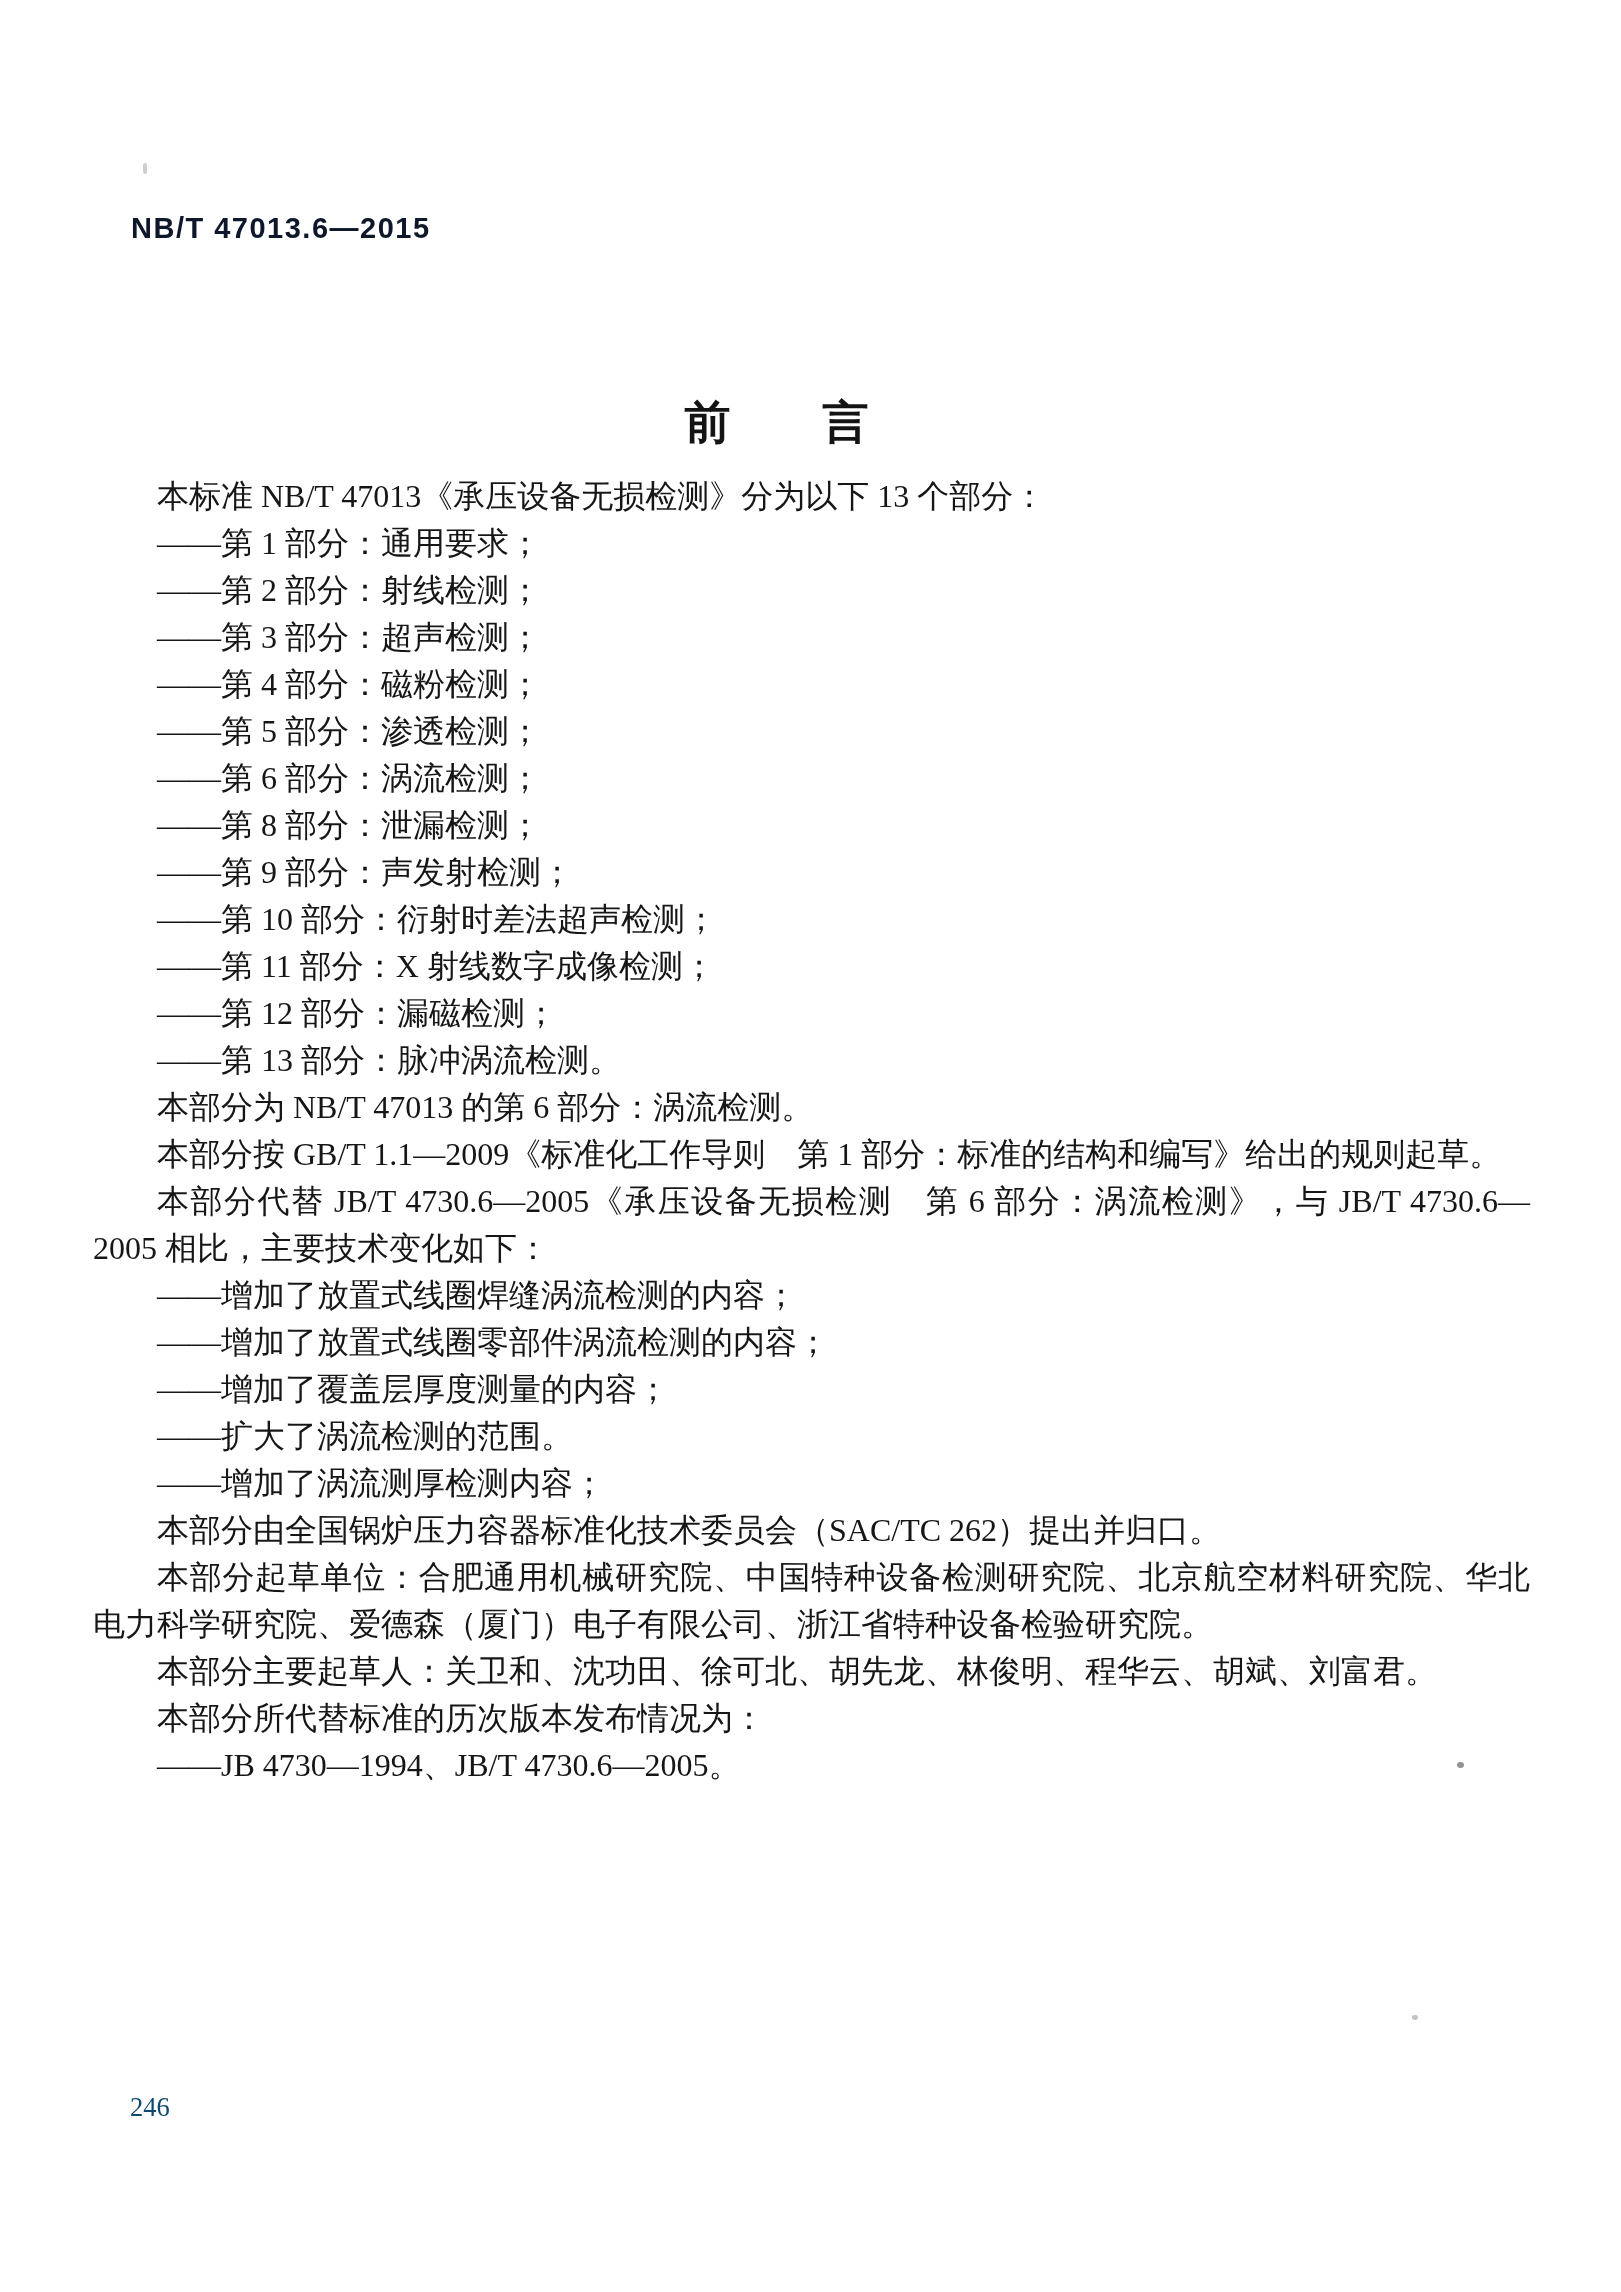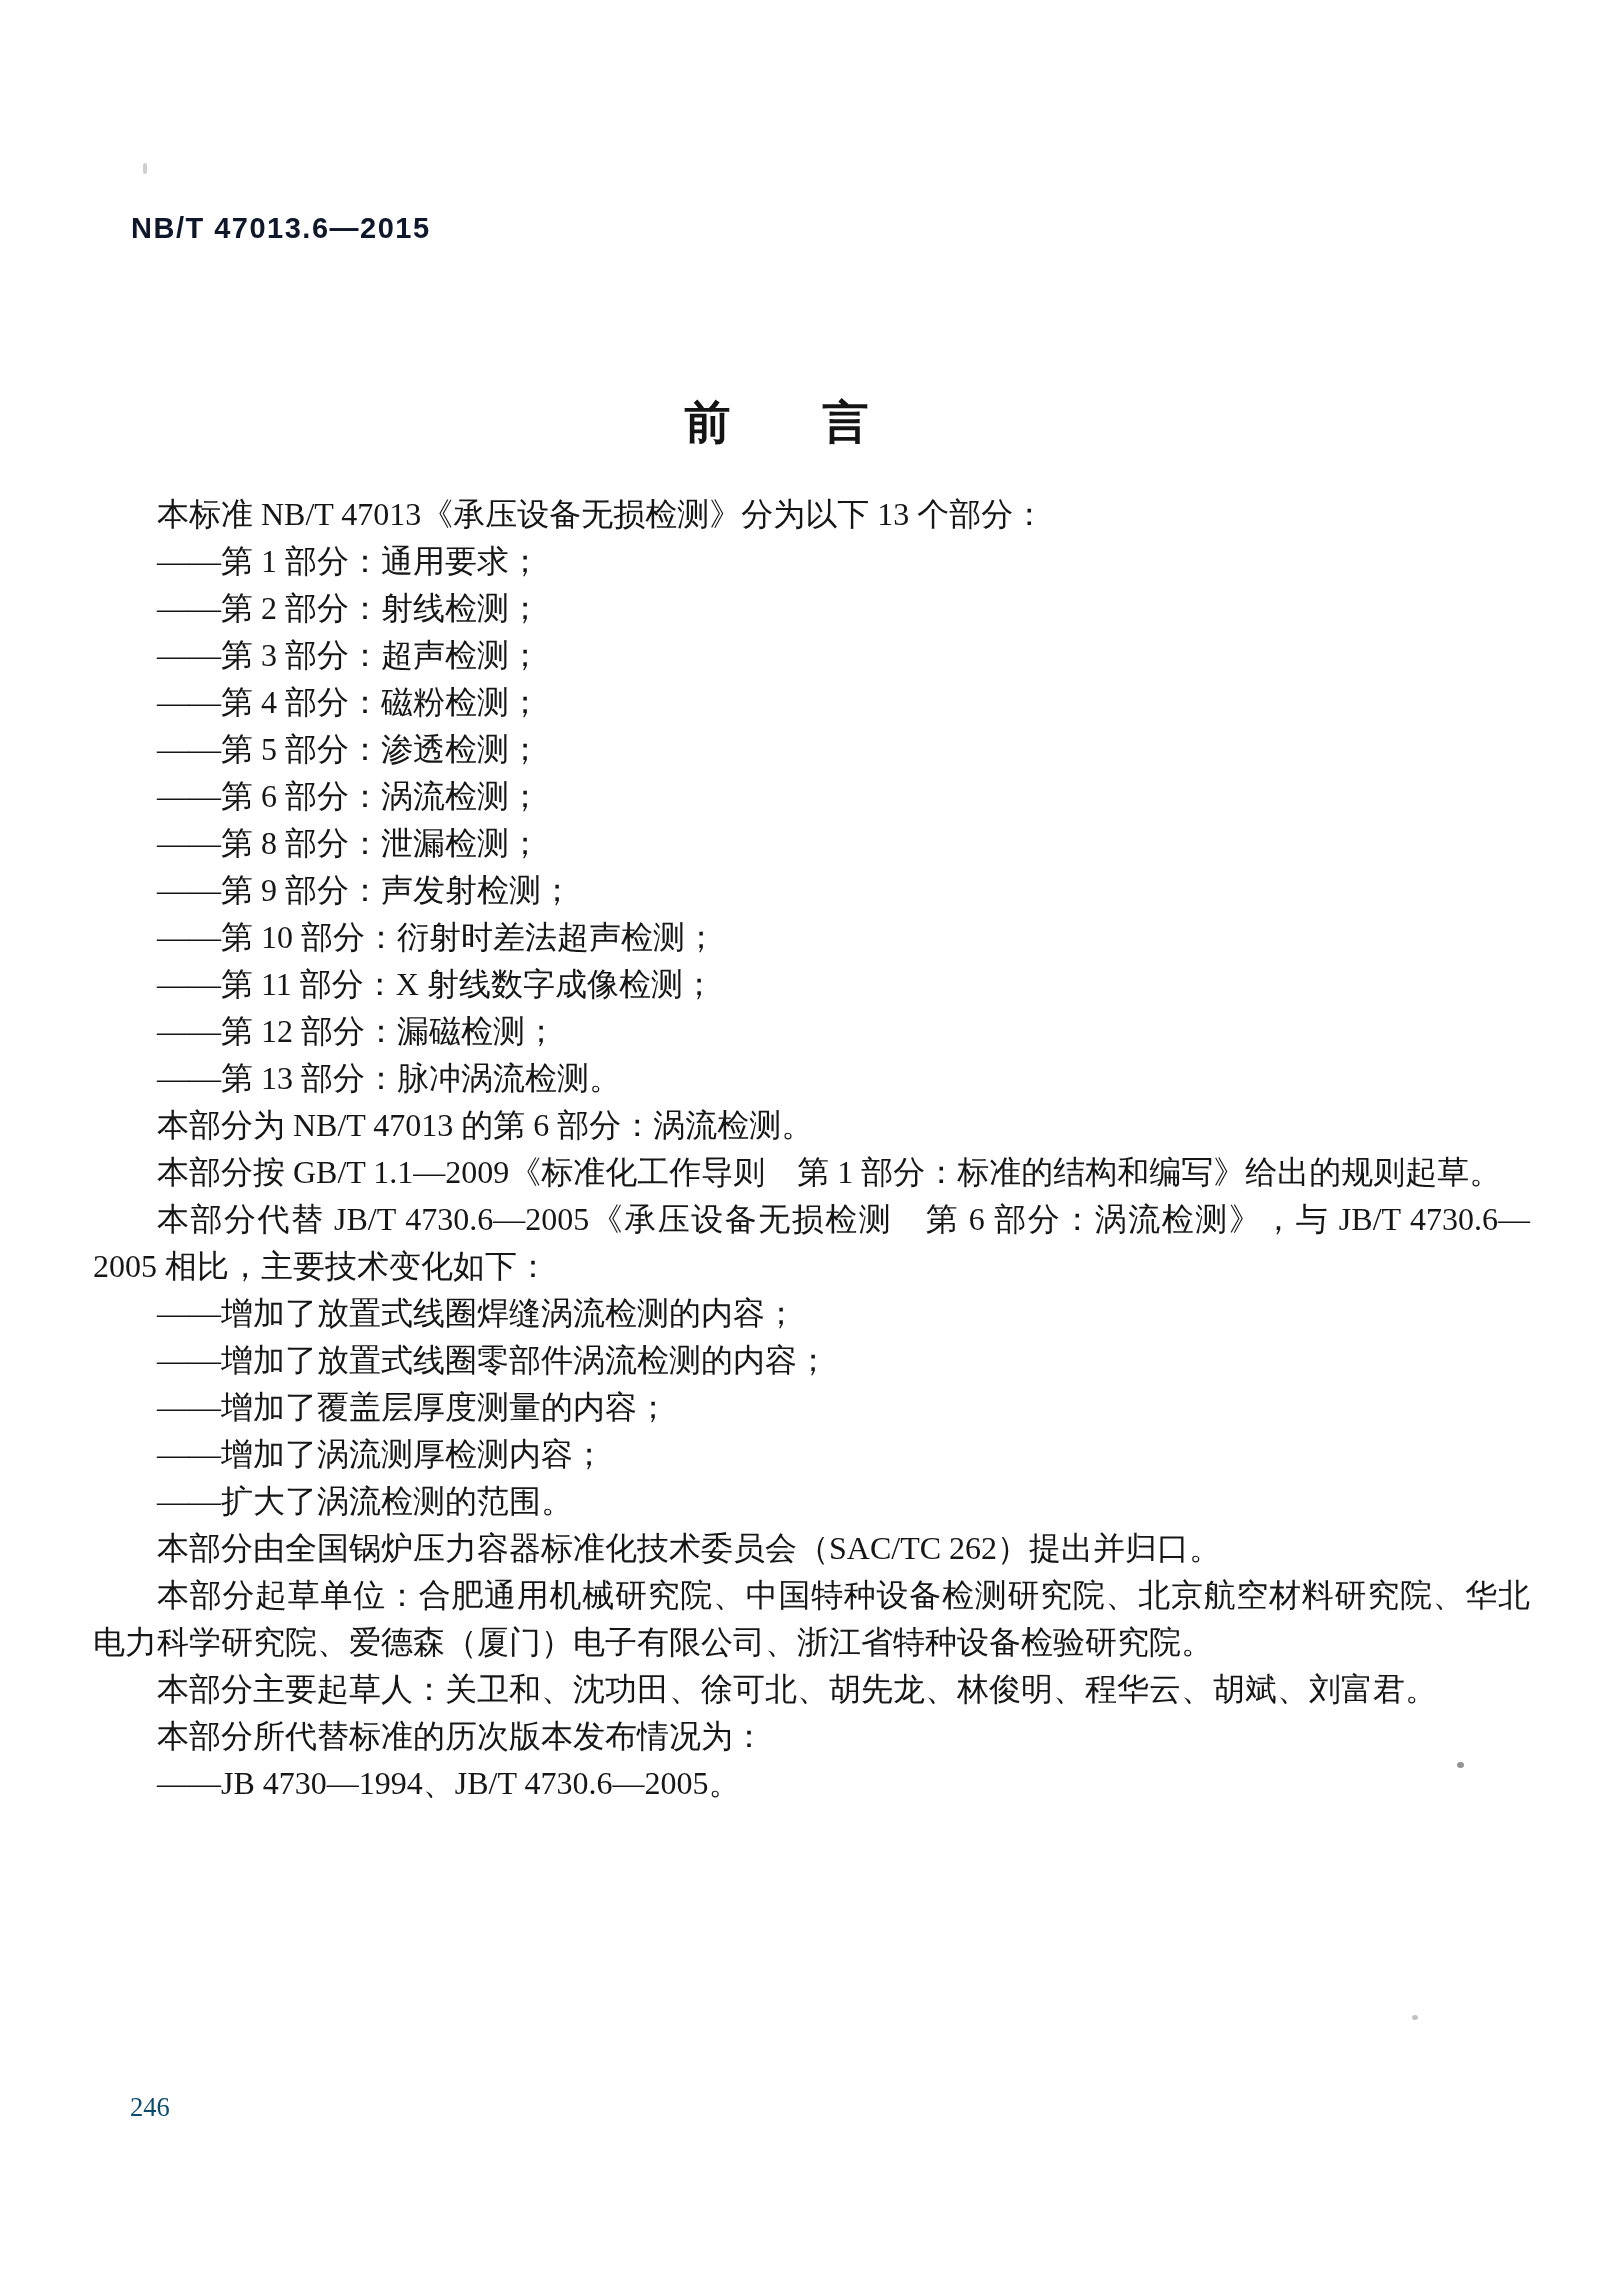--- a/index.html
+++ b/index.html
@@ -38,21 +38,21 @@
     transform: translateX(-34px);
     font-family: "Liberation Sans", "DejaVu Sans", sans-serif;
     font-weight: 700;
     font-size: 46px;
     color: #141414;
     white-space: nowrap;
   }
   .body-text {
     position: absolute;
     left: 93px;
-    top: 491px;
+    top: 473px;
     width: 1437px;
     font-family: "Liberation Serif", "DejaVu Serif", serif;
     font-size: 32px;
     line-height: 47px;
     color: #161616;
     text-align: justify;
   }
   .body-text p {
     margin: 0;
     padding: 0;
@@ -96,22 +96,22 @@
     <p>——第 10 部分：衍射时差法超声检测；</p>
     <p>——第 11 部分：X 射线数字成像检测；</p>
     <p>——第 12 部分：漏磁检测；</p>
     <p>——第 13 部分：脉冲涡流检测。</p>
     <p>本部分为 NB/T 47013 的第 6 部分：涡流检测。</p>
     <p>本部分按 GB/T 1.1—2009《标准化工作导则　第 1 部分：标准的结构和编写》给出的规则起草。</p>
     <p>本部分代替 JB/T 4730.6—2005《承压设备无损检测　第 6 部分：涡流检测》，与 JB/T 4730.6—2005 相比，主要技术变化如下：</p>
     <p>——增加了放置式线圈焊缝涡流检测的内容；</p>
     <p>——增加了放置式线圈零部件涡流检测的内容；</p>
     <p>——增加了覆盖层厚度测量的内容；</p>
+    <p>——扩大了涡流检测的范围。</p>
     <p>——增加了涡流测厚检测内容；</p>
-    <p>——扩大了涡流检测的范围。</p>
     <p>本部分由全国锅炉压力容器标准化技术委员会（SAC/TC 262）提出并归口。</p>
     <p>本部分起草单位：合肥通用机械研究院、中国特种设备检测研究院、北京航空材料研究院、华北电力科学研究院、爱德森（厦门）电子有限公司、浙江省特种设备检验研究院。</p>
     <p>本部分主要起草人：关卫和、沈功田、徐可北、胡先龙、林俊明、程华云、胡斌、刘富君。</p>
     <p>本部分所代替标准的历次版本发布情况为：</p>
     <p>——JB 4730—1994、JB/T 4730.6—2005。</p>
   </div>
 
   <div class="page-number">246</div>
 
   <div class="speck speck-1"></div>

